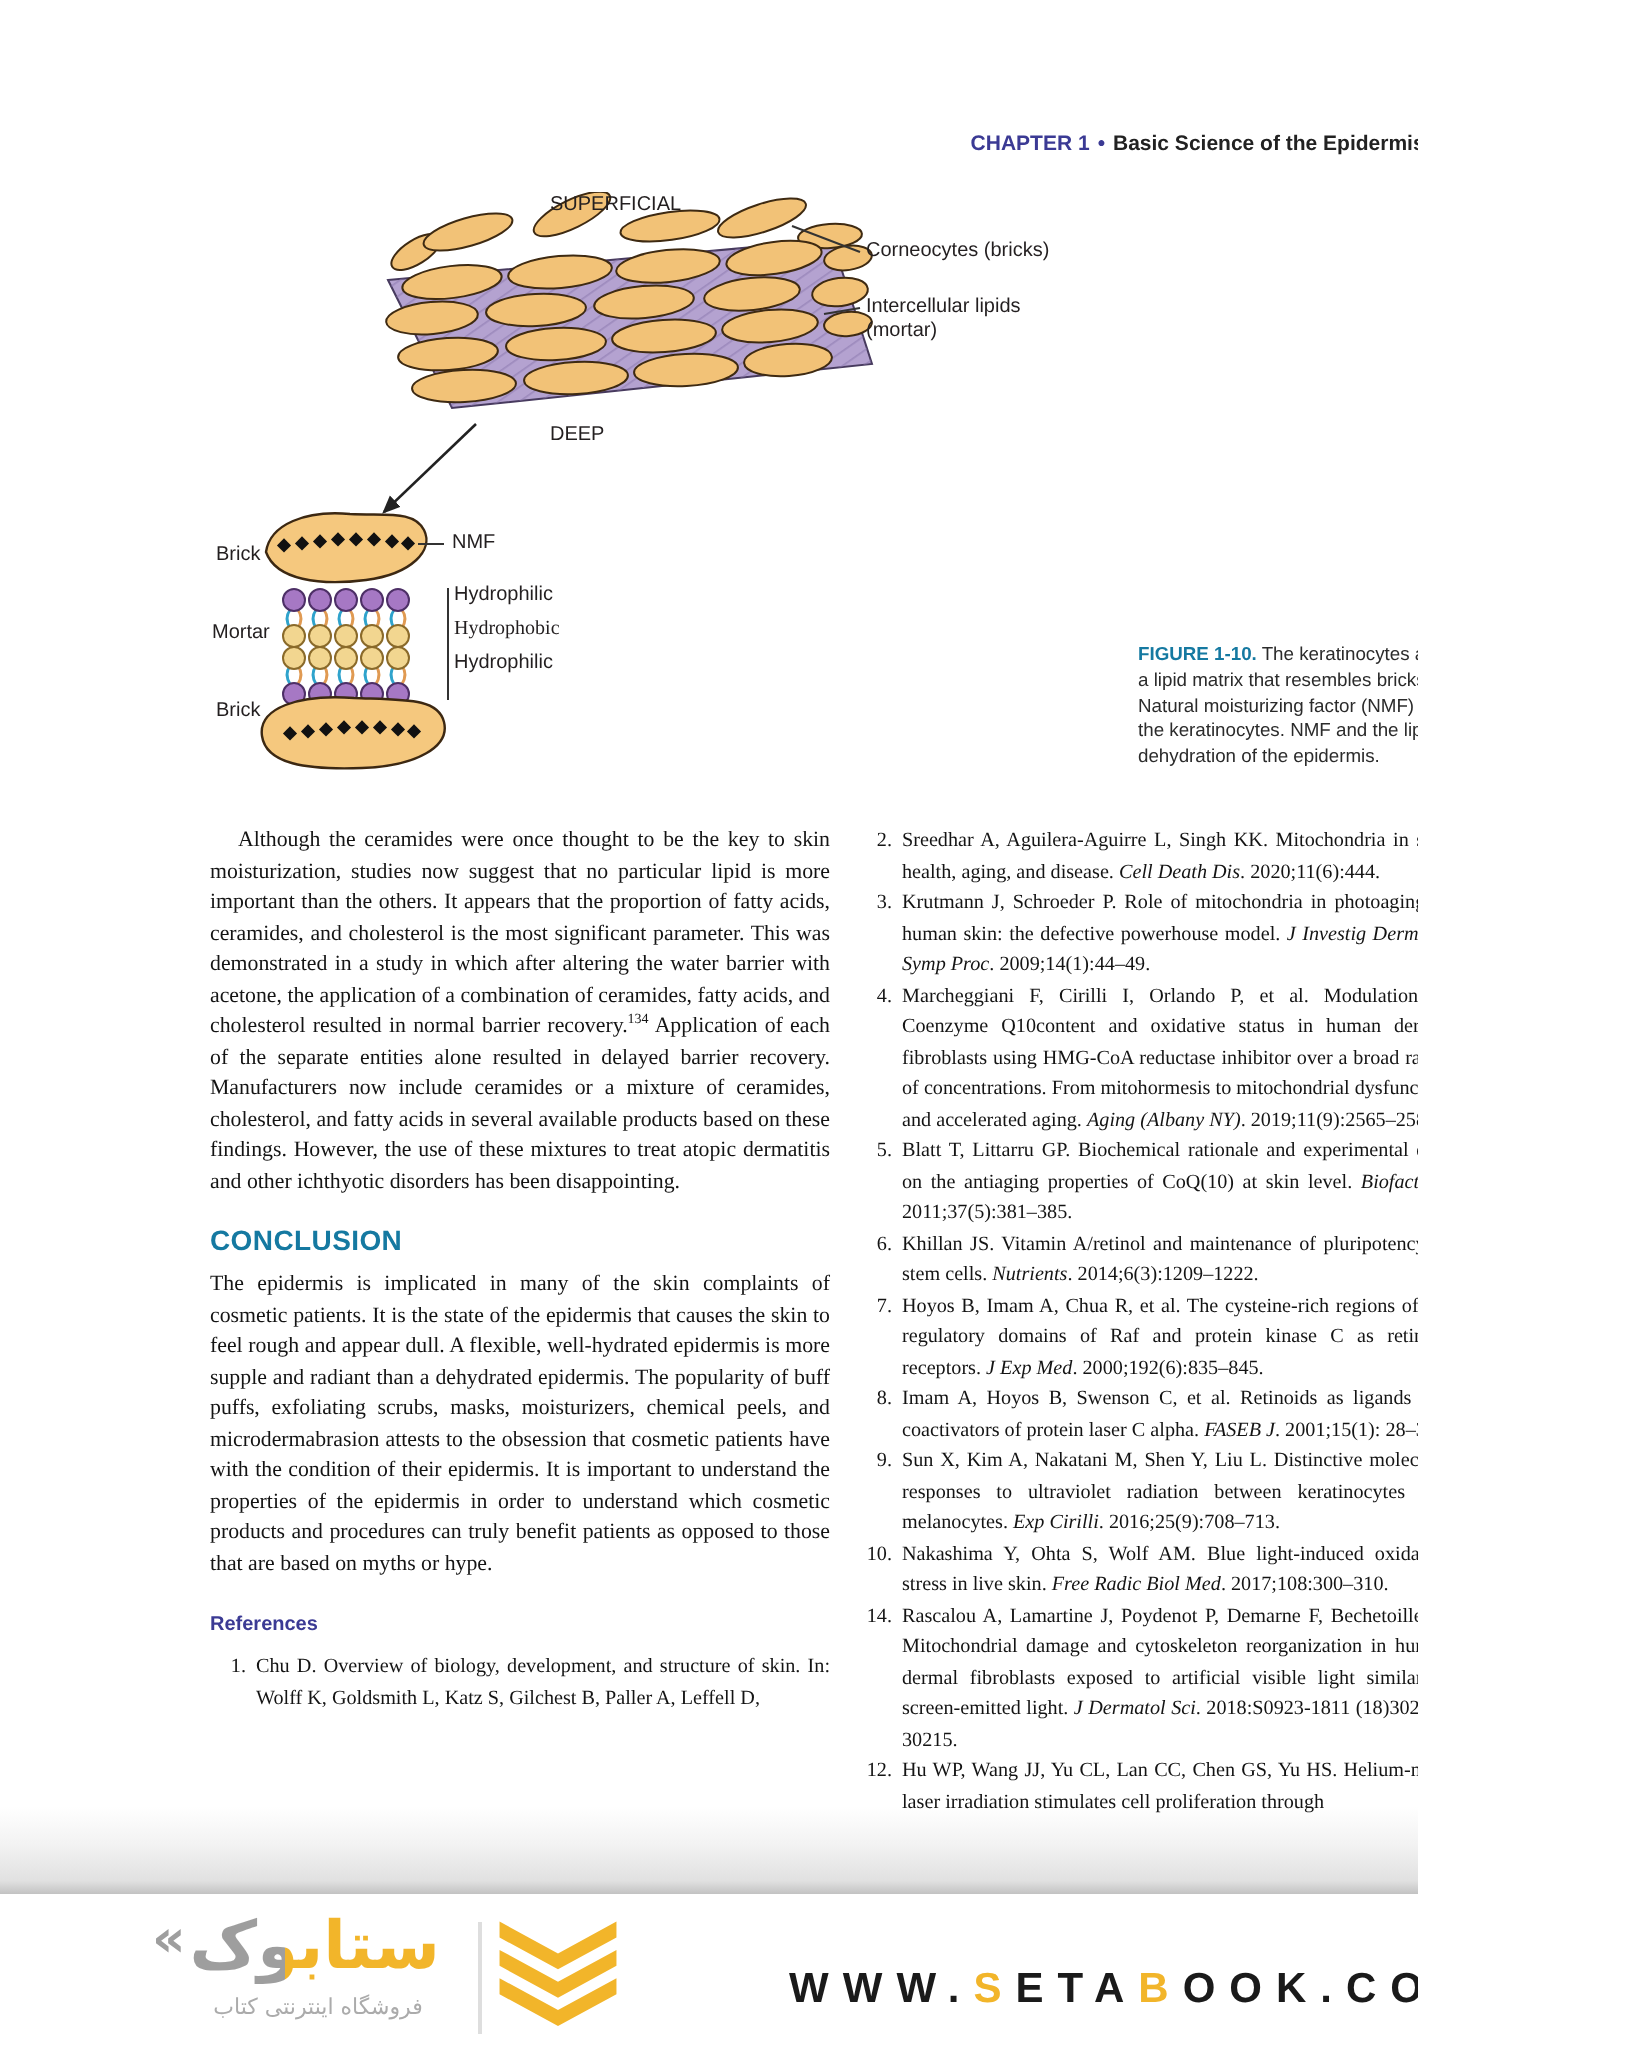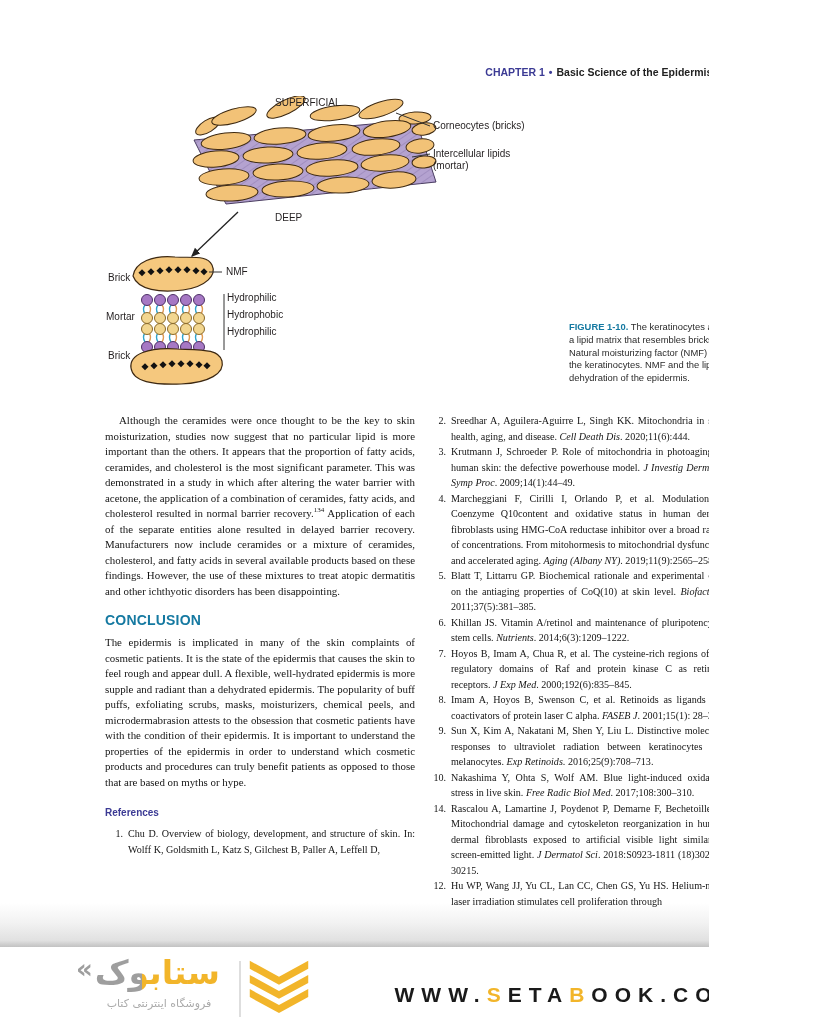--- a/index.html
+++ b/index.html
@@ -212,21 +212,21 @@
   <div class="figlabel" style="left:275px;top:212px;">DEEP</div>
   <div class="figlabel" style="left:433px;top:120px;">Corneocytes (bricks)</div>
   <div class="figlabel" style="left:433px;top:148px;">
     <span>Intercellular lipids</span><br>
     <span>(mortar)</span>
   </div>
   <div class="figlabel" style="left:108px;top:272px;">Brick</div>
   <div class="figlabel" style="left:226px;top:266px;">NMF</div>
   <div class="figlabel" style="left:106px;top:311px;">Mortar</div>
   <div class="figlabel" style="left:227px;top:292px;">Hydrophilic</div>
-  <div class="figlabel" style="left:227px;top:309px;">Hydrophobic</div>
+  <div class="figlabel" style="left:227px;top:309px;font-family:Liberation Serif, serif;">Hydrophobic</div>
   <div class="figlabel" style="left:227px;top:326px;">Hydrophilic</div>
   <div class="figlabel" style="left:108px;top:350px;">Brick</div>
 
   <div class="caption">
     <span class="cap-label">FIGURE 1-10.</span><span> The keratinocytes are embedded in a lipid matrix that resembles bricks and mortar. Natural moisturizing factor (NMF) is present within the keratinocytes. NMF and the lipid bilayer prevent dehydration of the epidermis.</span>
   </div>
 
   <div class="col col-left">
     <p class="body-text indent"><span>Although the ceramides were once thought to be the key to skin moisturization, studies now suggest that no particular lipid is more important than the others. It appears that the proportion of fatty acids, ceramides, and cholesterol is the most significant parameter. This was demonstrated in a study in which after altering the water barrier with acetone, the application of a combination of ceramides, fatty acids, and cholesterol resulted in normal barrier recovery.</span><sup>134</sup><span> Application of each of the separate entities alone resulted in delayed barrier recovery. Manufacturers now include ceramides or a mixture of ceramides, cholesterol, and fatty acids in several available products based on these findings. However, the use of these mixtures to treat atopic dermatitis and other ichthyotic disorders has been disappointing.</span></p>
     <h2 class="teal">CONCLUSION</h2>
@@ -265,21 +265,21 @@
         <div class="ref-row">
           <span class="ref-num">7.</span>
           <span class="ref-text"><span>Hoyos B, Imam A, Chua R, et al. The cysteine-rich regions of the regulatory domains of Raf and protein kinase C as retinoid receptors. </span><i>J Exp Med</i><span>. 2000;192(6):835–845.</span></span>
         </div>
         <div class="ref-row">
           <span class="ref-num">8.</span>
           <span class="ref-text"><span>Imam A, Hoyos B, Swenson C, et al. Retinoids as ligands and coactivators of protein laser C alpha. </span><i>FASEB J</i><span>. 2001;15(1): 28–30.</span></span>
         </div>
         <div class="ref-row">
           <span class="ref-num">9.</span>
-          <span class="ref-text"><span>Sun X, Kim A, Nakatani M, Shen Y, Liu L. Distinctive molecular responses to ultraviolet radiation between keratinocytes and melanocytes. </span><i>Exp Retinoids</i><span>. 2016;25(9):708–713.</span></span>
+          <span class="ref-text"><span>Sun X, Kim A, Nakatani M, Shen Y, Liu L. Distinctive molecular responses to ultraviolet radiation between keratinocytes and melanocytes. </span><i>Exp Cirilli</i><span>. 2016;25(9):708–713.</span></span>
         </div>
         <div class="ref-row">
           <span class="ref-num">10.</span>
           <span class="ref-text"><span>Nakashima Y, Ohta S, Wolf AM. Blue light-induced oxidative stress in live skin. </span><i>Free Radic Biol Med</i><span>. 2017;108:300–310.</span></span>
         </div>
         <div class="ref-row">
           <span class="ref-num">14.</span>
           <span class="ref-text"><span>Rascalou A, Lamartine J, Poydenot P, Demarne F, Bechetoille N. Mitochondrial damage and cytoskeleton reorganization in human dermal fibroblasts exposed to artificial visible light similar to screen-emitted light. </span><i>J Dermatol Sci</i><span>. 2018:S0923-1811 (18)30213–30215.</span></span>
         </div>
         <div class="ref-row">

